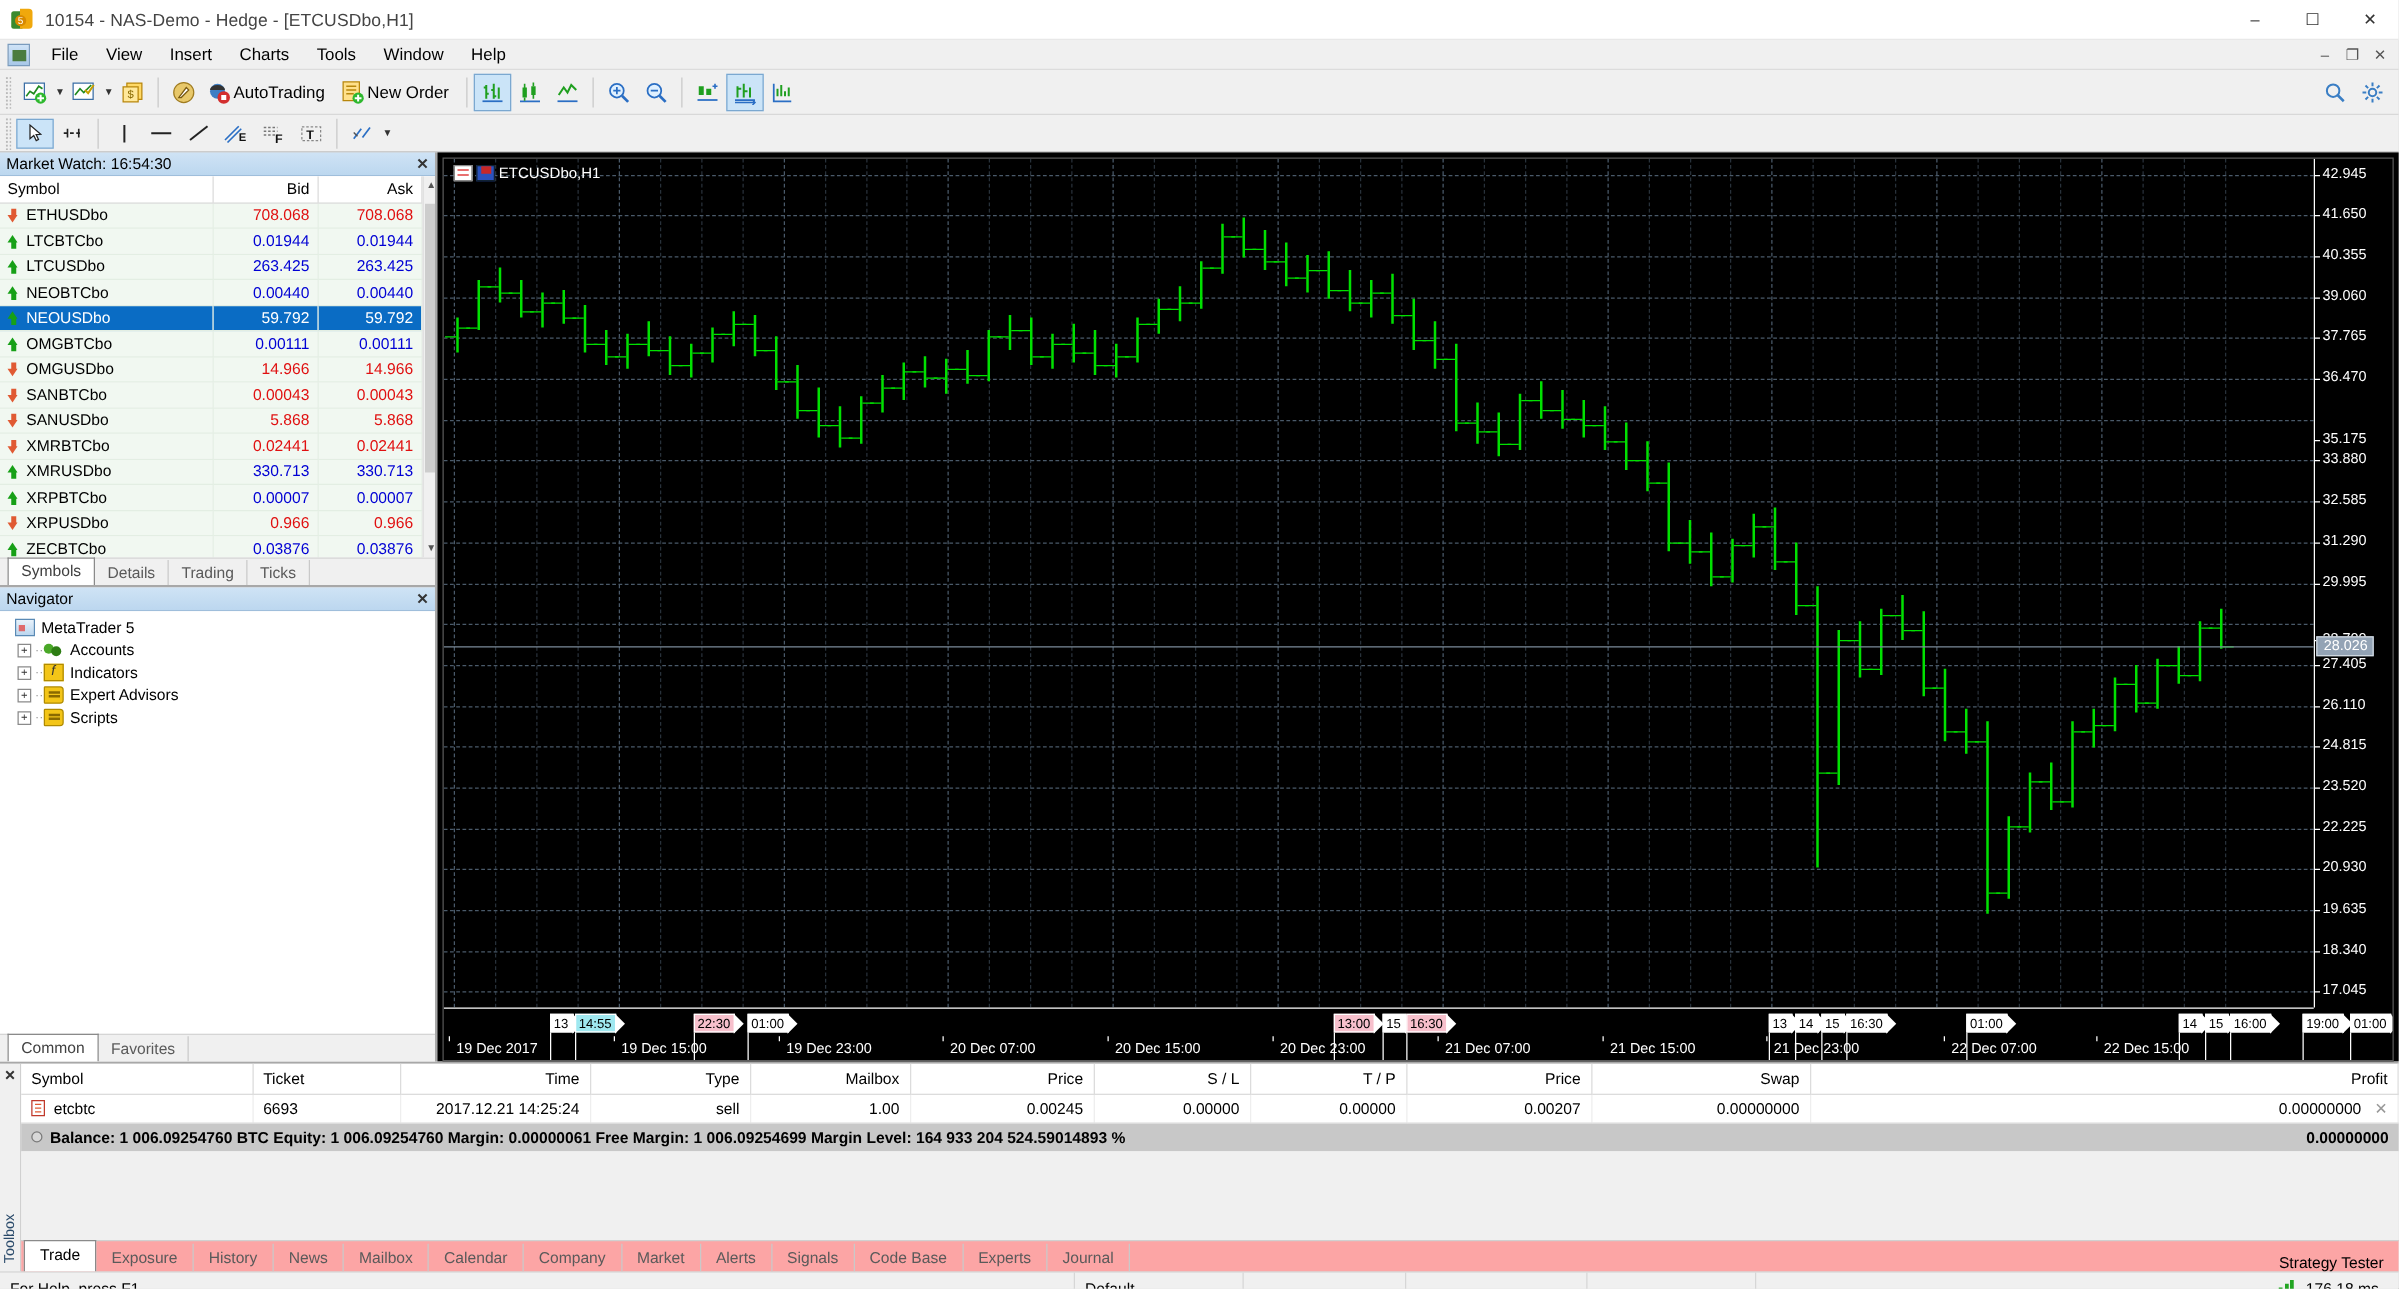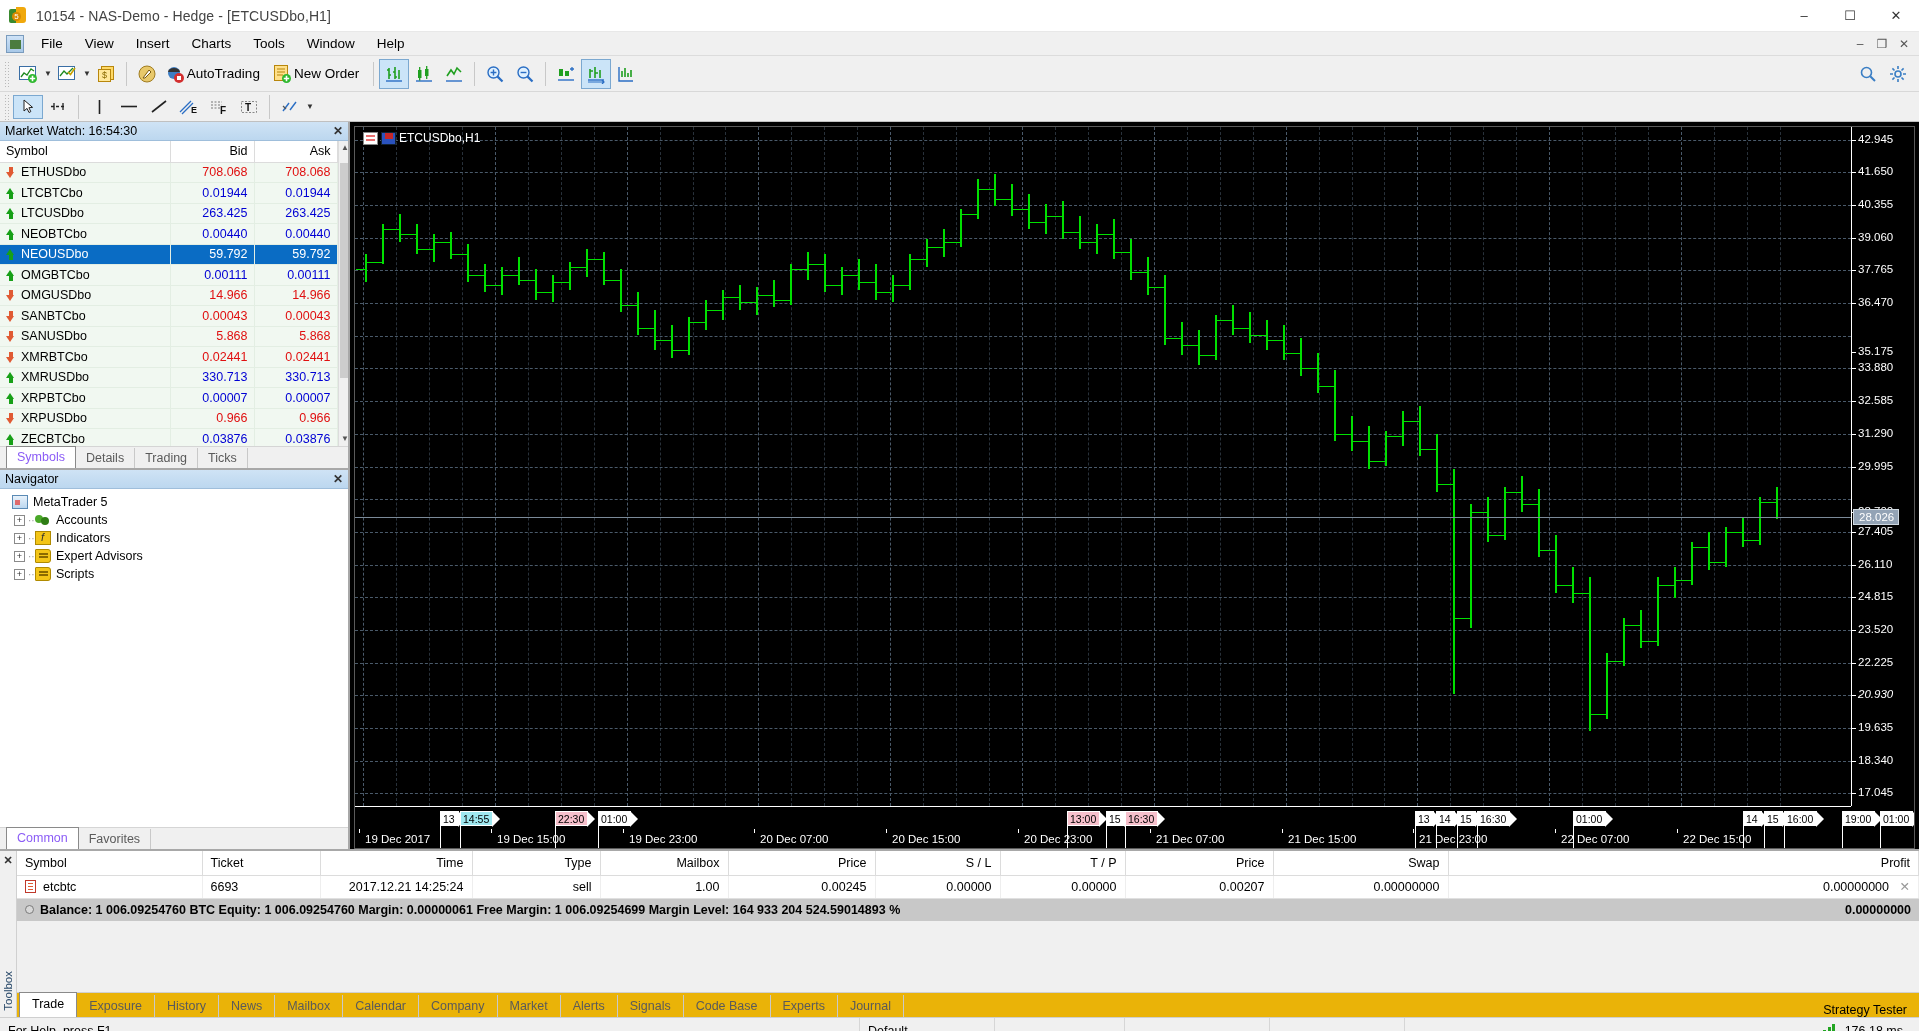--- a/index.html
+++ b/index.html
@@ -82,21 +82,21 @@
      border-left:4.5px solid transparent; border-right:4.5px solid transparent; border-top:6px solid #e05a33;}
   .arrow.a-dn::after { content:""; position:absolute; left:2.5px; top:0px; width:4px; height:6px; background:#e05a33;}
   .mw-sb { width:13px; background:#f0f0f0; border-left:1px solid #dcdcdc; position:relative;}
   .mw-sb .thumb { position:absolute; left:1px; top:22px; width:11px; height:215px; background:#cdcdcd; }
   .mw-sb .ar { position:absolute; left:0; width:13px; height:14px; text-align:center; font-size:8px; color:#555; line-height:14px;}
   .mw-sb .ar.top { top:0; } .mw-sb .ar.bot { bottom:0; }
 
   
   .tabstrip { height:22px; background:#f0f0f0; display:flex; align-items:flex-end; border-top:1px solid #d5d5d5; padding-left:6px;}
   .tab { font-size:12.5px; padding:2px 10px; color:#5a5a5a; border-right:1px solid #c9c9c9; height:20px; line-height:16px;}
-  .tab.active { color:#8b5cf6; background:#fff; border:1px solid #8a8a8a; border-bottom:none; font-weight:normal; height:22px;}
+  .tab.active { color:#404040; background:#fff; border:1px solid #8a8a8a; border-bottom:none; font-weight:normal; height:22px;}
 
   
   .nav-wrap { flex:1; background:#fff; display:flex; flex-direction:column; border-top:2px solid #a8a8a8; }
   .nav-body { flex:1; background:#fff; padding:4px 0 0 6px; }
   .nav-row { display:flex; align-items:center; height:18px; font-size:12.5px; color:#000; }
   .nav-row .exp { width:11px; height:11px; border:1px solid #8a8a8a; background:#fff; font-size:9px;
      line-height:9px; text-align:center; color:#333; margin-right:3px; flex:none;}
   .nav-row .dots { width:7px; color:#999; font-size:10px; }
   .nav-row .nicon { width:16px; height:14px; margin-right:5px; flex:none; position:relative;}
   .ic-mt { background:linear-gradient(#e8f2fb,#bcd7ef); border:1px solid #5a8ab5; }
@@ -161,21 +161,21 @@
   .tl { text-align:left; } .tr { text-align:right; }
   .ord-icon { display:inline-block; width:11px; height:13px; background:#fff; border:1px solid #c0392b;
      position:relative; vertical-align:-2px; margin-right:7px;}
   .ord-icon::after{content:"";position:absolute;left:2px;top:2px;right:2px;height:1px;background:#e05a33;
      box-shadow:0 3px 0 #e05a33, 0 6px 0 #e05a33;}
   .acct-bar { height:22px; background:#c8c8c8; display:flex; align-items:center; padding:0 8px;
      font-size:12.5px; font-weight:bold; color:#000; }
   .acct-bar .dot { width:9px; height:9px; border-radius:50%; border:1px solid #7a7a7a; background:#d8d8d8; margin-right:6px;}
   .acct-bar .right { margin-left:auto; }
   .toolbox-blank { flex:1; background:#f0f0f0; }
-  .bottom-tabs { height:25px; background:#eab308; display:flex; align-items:flex-end; border-top:1px solid #d0d0d0; padding-left:2px;}
+  .bottom-tabs { height:25px; background:#fca5a5; display:flex; align-items:flex-end; border-top:1px solid #d0d0d0; padding-left:2px;}
   .bottom-tabs .tab { font-size:12.5px; padding:3px 12px; height:22px; line-height:16px;}
   .bottom-tabs .tab.active { height:25px; background:#fff; border:1px solid #8a8a8a; border-bottom:none; color:#000;}
   .bottom-tabs .st { margin-left:auto; font-size:12.5px; color:#000; padding:4px 12px 0 0;}
 
   
   .statusbar { height:26px; background:#f0f0f0; display:flex; align-items:center; border-top:1px solid #cfcfcf;
      font-size:12.5px; color:#000;}
   .sb-cell { height:26px; display:flex; align-items:center; padding:0 8px; border-right:1px solid #d6d6d6;}
   .sb-help { width:860px; border-right:1px solid #d6d6d6;}
   .sb-default { width:135px; }
@@ -905,21 +905,21 @@
           <div class="ptick" style="top: 234.436px;">33.880</div>
           <div class="ptick" style="top: 267.124px;">32.585</div>
           <div class="ptick" style="top: 299.812px;">31.290</div>
           <div class="ptick" style="top: 332.5px;">29.995</div>
           <div class="ptick" style="top: 378px; text-decoration: underline;">28.700</div>
           <div class="ptick" style="top: 397.876px;">27.405</div>
           <div class="ptick" style="top: 430.564px;">26.110</div>
           <div class="ptick" style="top: 463.252px;">24.815</div>
           <div class="ptick" style="top: 495.94px;">23.520</div>
           <div class="ptick" style="top: 528.628px;">22.225</div>
-          <div class="ptick" style="top: 561.315px; font-style: italic;">20.930</div>
+          <div class="ptick" style="top: 561.315px;">20.930</div>
           <div class="ptick" style="top: 594.003px;">19.635</div>
           <div class="ptick" style="top: 626.691px;">18.340</div>
           <div class="ptick" style="top: 659.379px;">17.045</div>
           <div class="plast" style="top: 382.201px;">28.026</div>
         </div>
       <div class="time-axis" id="time-axis">
           <div class="ttick" style="left: 10px;">19 Dec 2017</div>
           <div class="ttick" style="left: 142px;">19 Dec 15:00</div>
           <div class="ttick" style="left: 274px;">19 Dec 23:00</div>
           <div class="ttick" style="left: 405px;">20 Dec 07:00</div>

